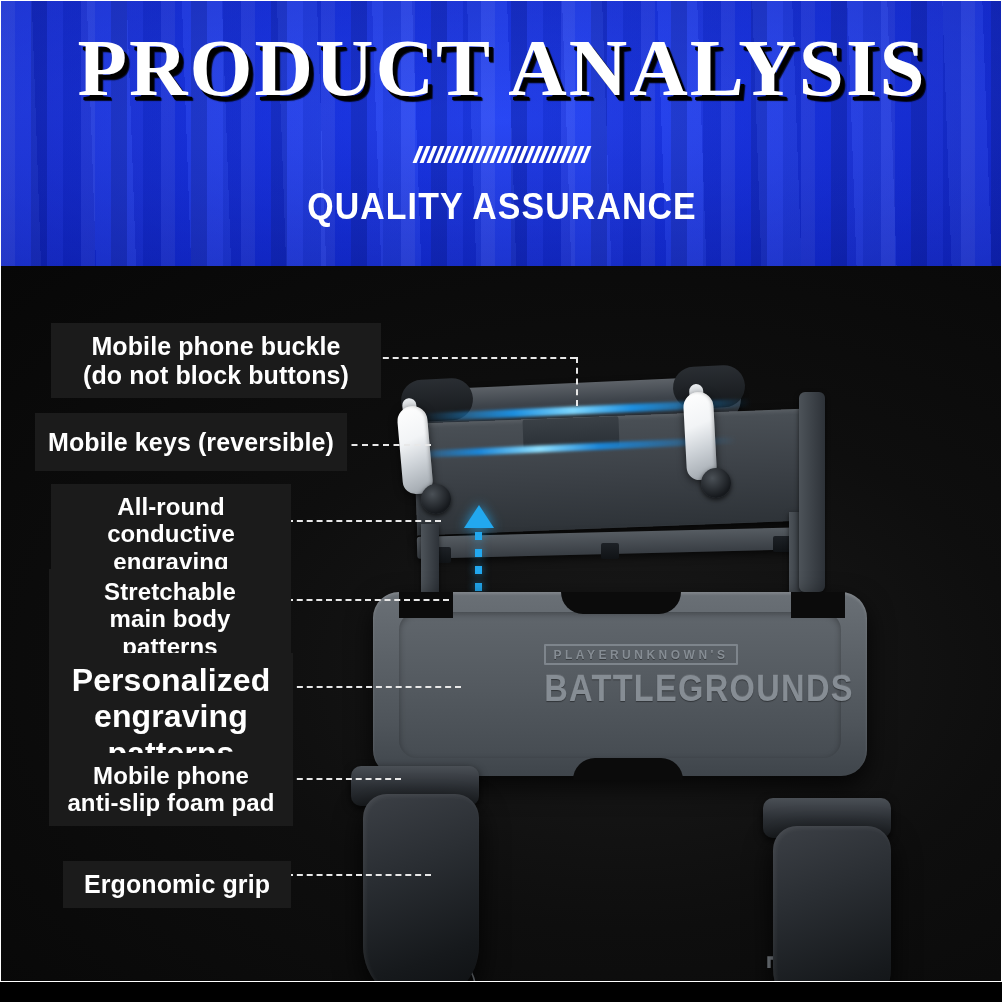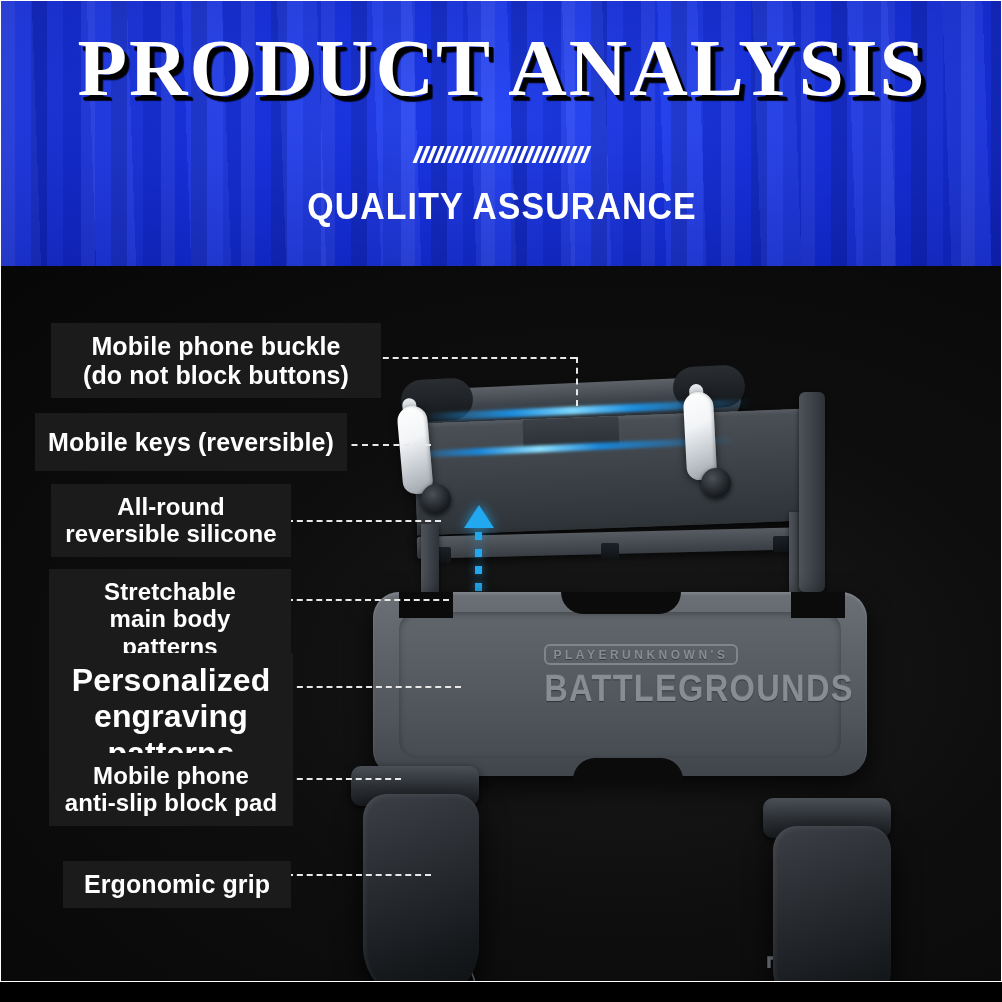--- a/index.html
+++ b/index.html
@@ -132,21 +132,21 @@
   .body-notch-r{position:absolute;left:790px;top:326px;width:54px;height:26px;
     background:#0b0b0b;}
   .body-dip{position:absolute;left:560px;top:326px;width:120px;height:22px;
     background:#0b0b0b;border-radius:0 0 40px 40px;}
   .body-dip-b{position:absolute;left:572px;top:492px;width:110px;height:22px;
     background:#0b0b0b;border-radius:40px 40px 0 0;}
 
   
   .pubg{position:absolute;left:530px;top:378px;width:220px;text-align:center;
         color:#7e858c;}
-  .pubg-top{display:inline-block;border:2px solid #7e858c;border-radius:6px;
+  .pubg-top{display:inline-block;border:2px solid #7e858c;border-radius:1px;
         font-size:12px;letter-spacing:3.5px;font-weight:700;
         padding:2px 8px 1px;color:#868d94;
         text-shadow:0 1px 0 rgba(0,0,0,.35);}
   .pubg-main{font-size:37px;font-weight:700;letter-spacing:1.5px;
         transform:scaleX(.88);margin-top:3px;color:#868d94;
         text-shadow:0 1px 1px rgba(0,0,0,.4), 0 -1px 0 rgba(255,255,255,.08);
         font-family:"Liberation Sans",sans-serif;}
 
   
   .icon-compass{position:absolute;left:418px;top:690px;width:62px;height:62px;}
@@ -283,24 +283,24 @@
         <div class="lead-h" style="left: 286px; top: 333px; width: 162px;"></div>
         <div class="lead-h" style="left: 286px; top: 420px; width: 174px;"></div>
         <div class="lead-h" style="left: 286px; top: 512px; width: 114px;"></div>
         <div class="lead-h" style="left: 286px; top: 608px; width: 144px;"></div>
       </div>
     <div id="labels">
         <div class="label" style="left: 50px; top: 57px; width: 330px; min-height: 72px; font-size: 25px; display: flex; align-items: center; justify-content: center;">Mobile phone buckle
 (do not block buttons)</div>
         <div class="label" style="left: 34px; top: 147px; width: 312px; min-height: 58px; font-size: 25px; display: flex; align-items: center; justify-content: center;">Mobile keys (reversible)</div>
         <div class="label" style="left: 50px; top: 218px; width: 240px; min-height: 72px; font-size: 24px; display: flex; align-items: center; justify-content: center;">All-round
-reversible silicone</div>
+conductive engraving</div>
         <div class="label" style="left: 48px; top: 303px; width: 242px; min-height: 72px; font-size: 24px; display: flex; align-items: center; justify-content: center;">Stretchable
 main body patterns</div>
         <div class="label" style="left: 48px; top: 387px; width: 244px; min-height: 72px; font-size: 32px; display: flex; align-items: center; justify-content: center;">Personalized
 engraving patterns</div>
         <div class="label" style="left: 48px; top: 487px; width: 244px; min-height: 72px; font-size: 24px; display: flex; align-items: center; justify-content: center;">Mobile phone
-anti-slip block pad</div>
+anti-slip foam pad</div>
         <div class="label" style="left: 62px; top: 595px; width: 228px; min-height: 46px; font-size: 25px; display: flex; align-items: center; justify-content: center;">Ergonomic grip</div>
       </div>
 
   </div>
 </div>
 
 </body></html>

